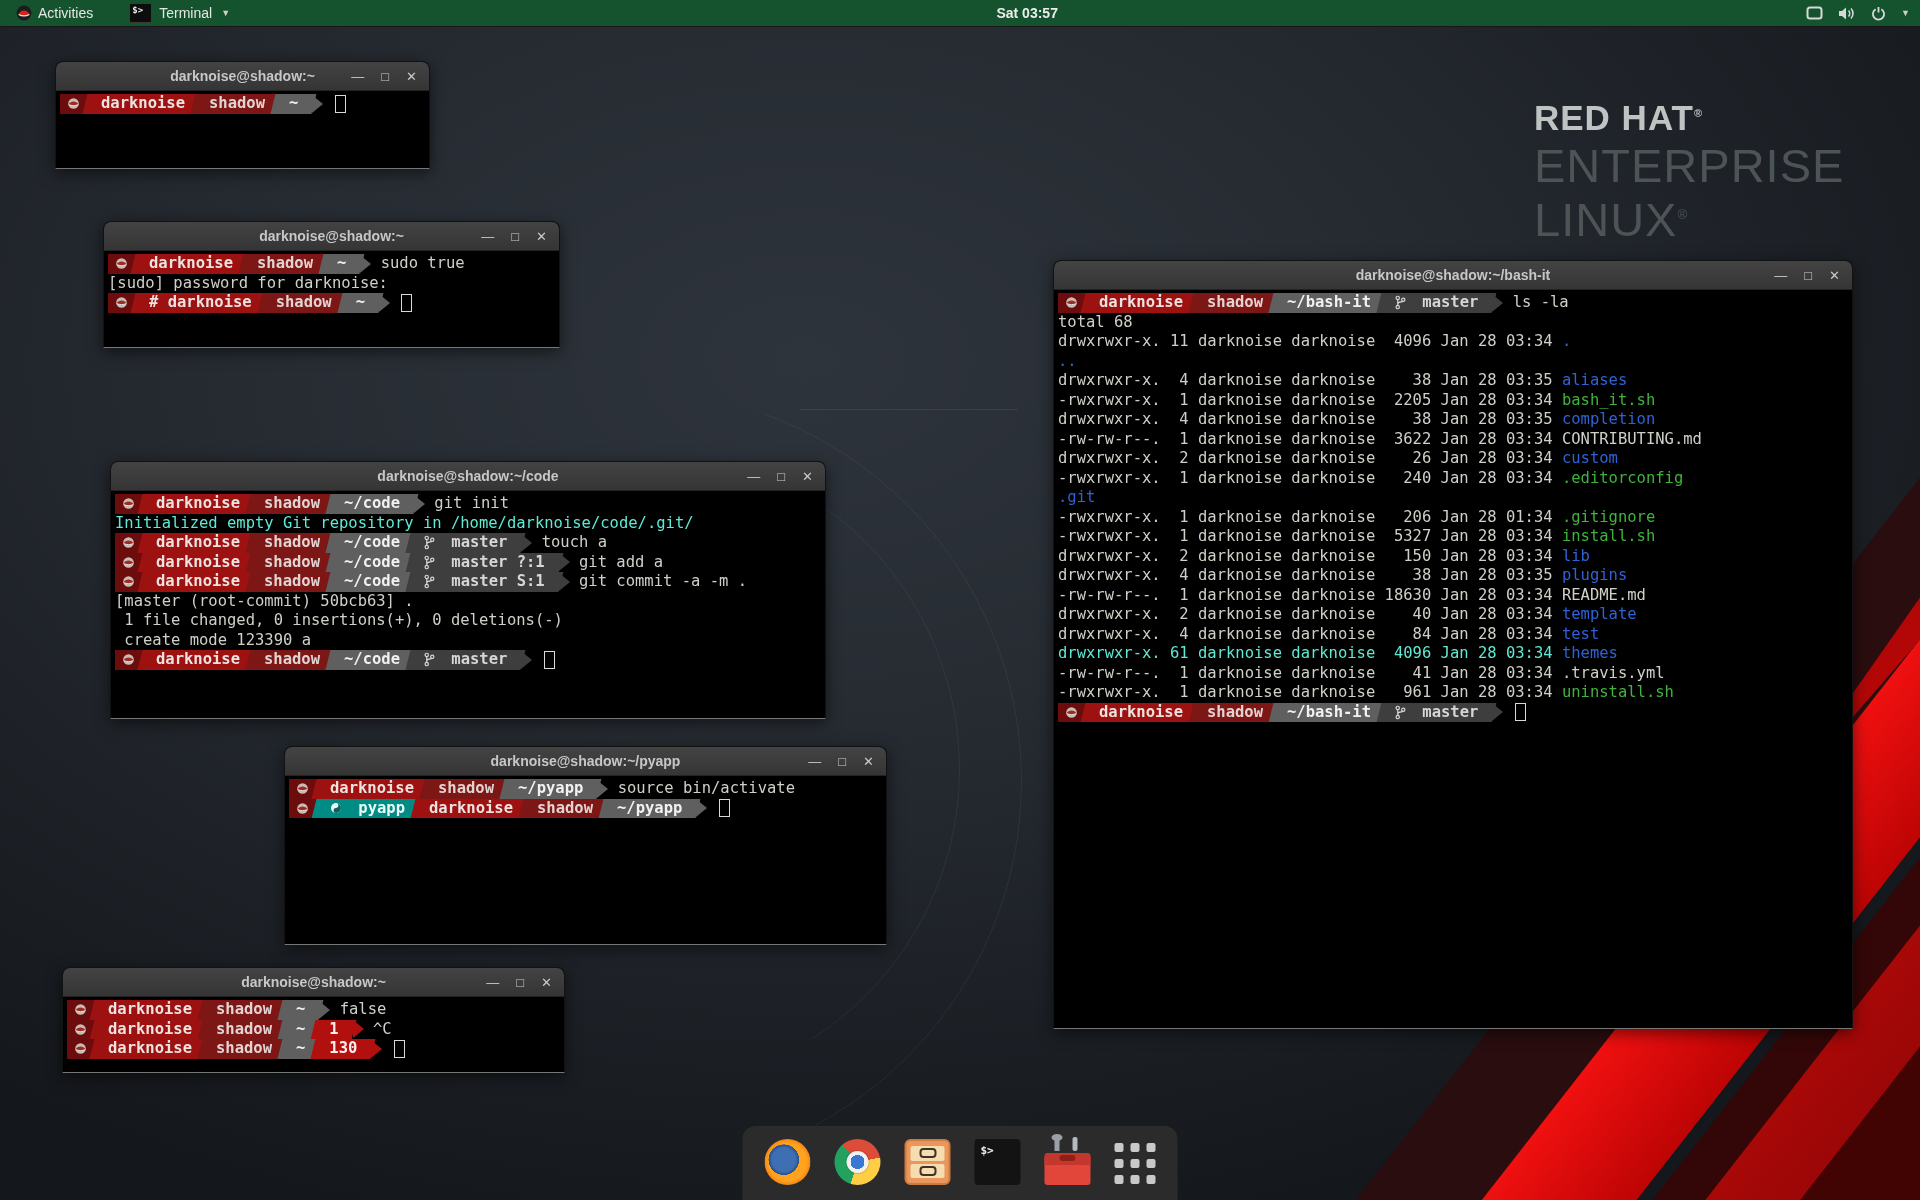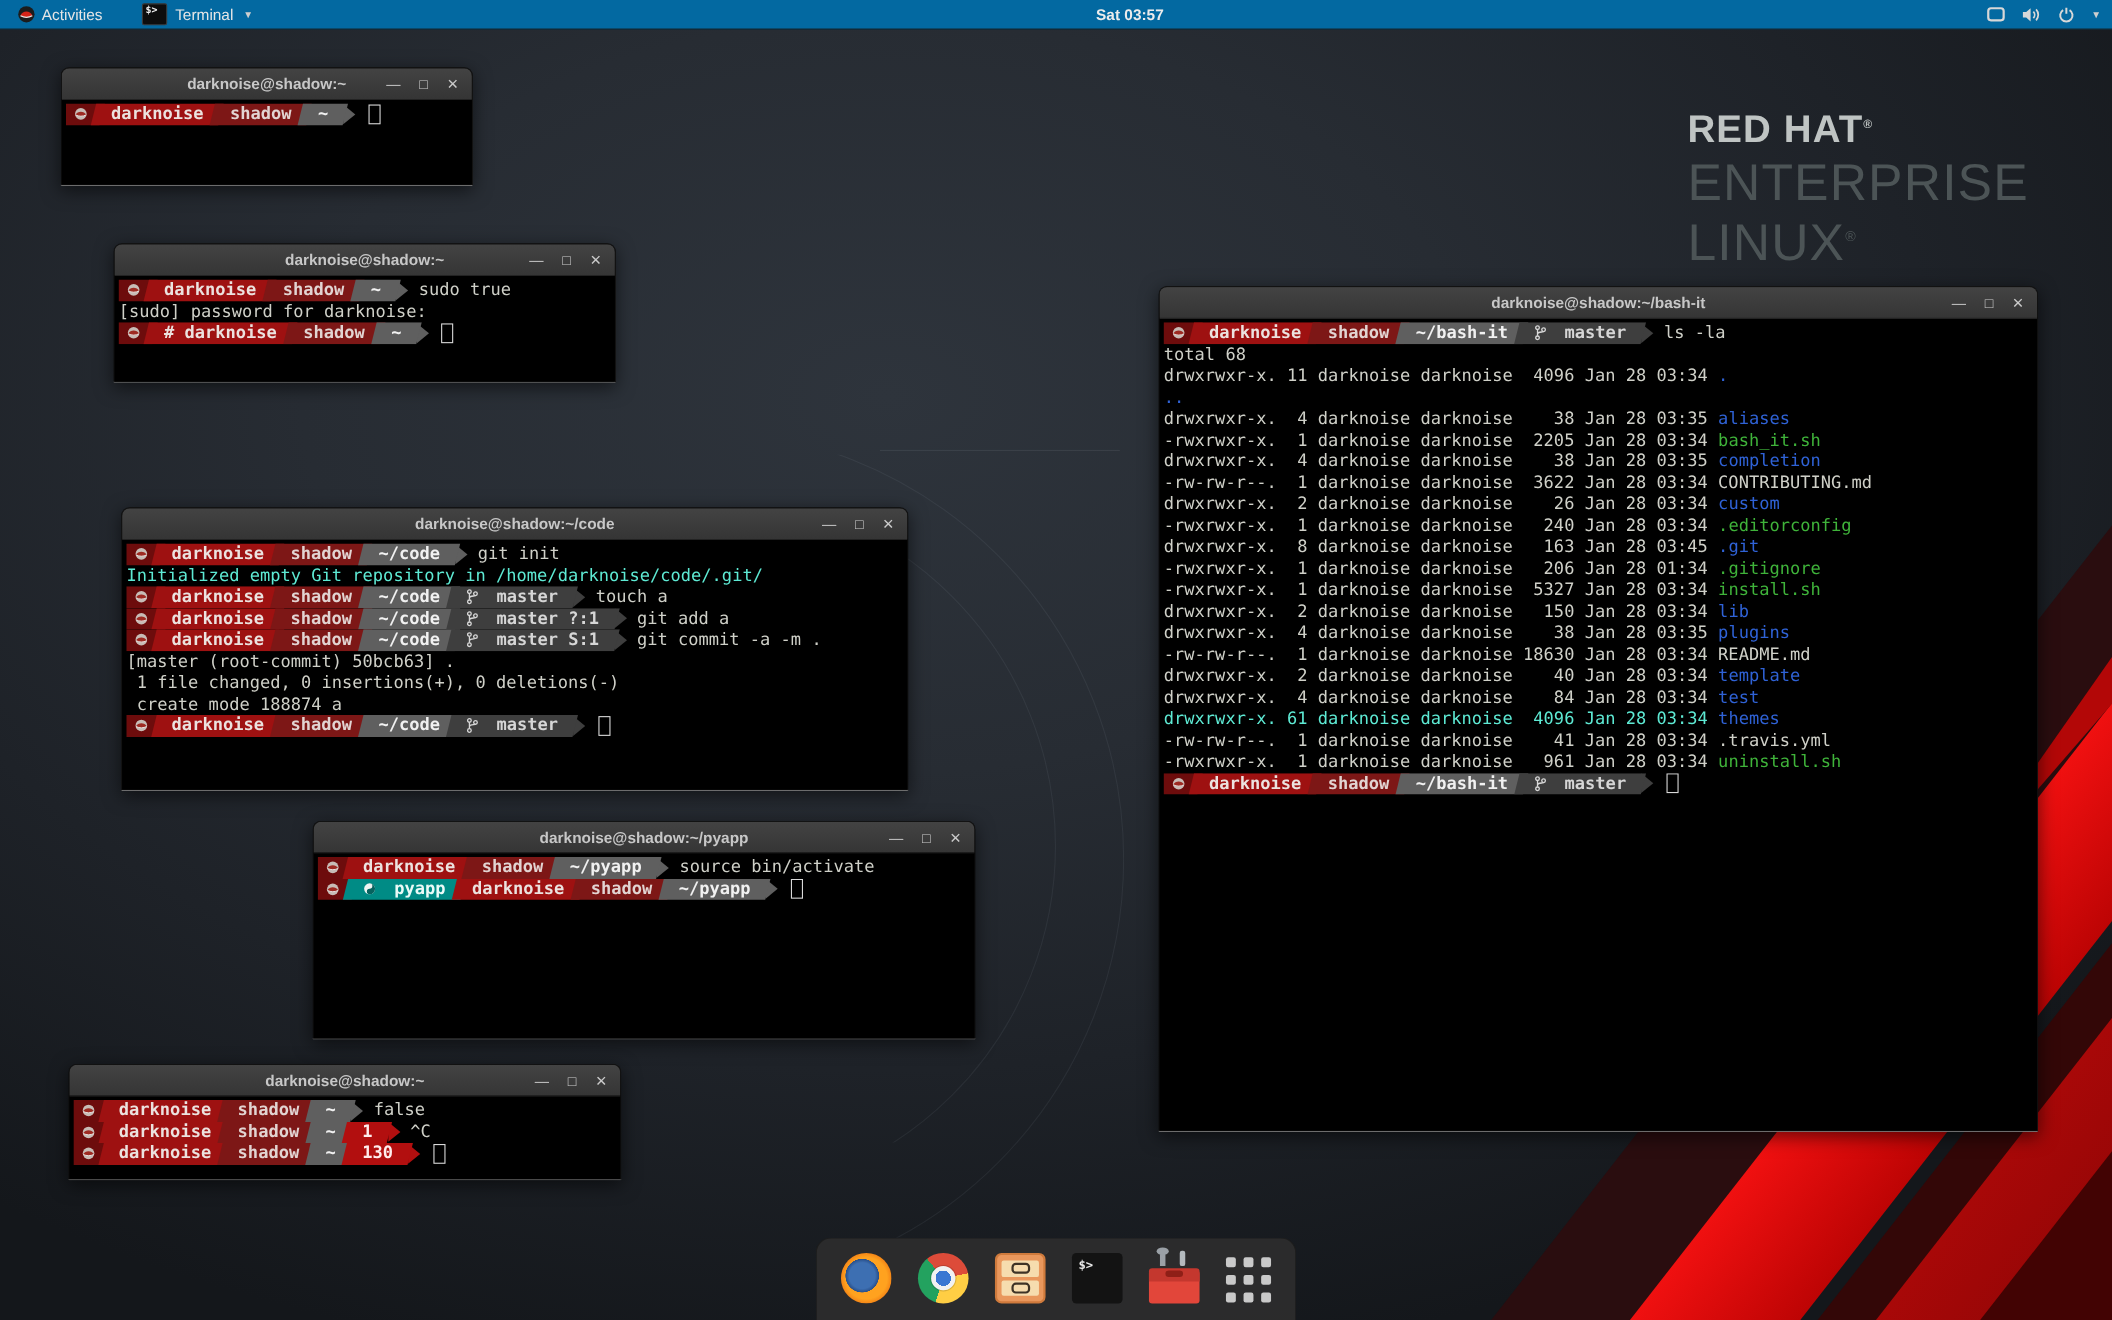--- a/index.html
+++ b/index.html
@@ -16,21 +16,21 @@
   .bg-lineh{position:absolute;left:800px;top:409px;width:218px;height:1px;background:rgba(200,212,224,.09);}
   .stripes{position:absolute;inset:0;overflow:hidden;pointer-events:none;}
   .stripe{position:absolute;transform-origin:center;}
   .s0{width:1400px;height:110px;left:952px;top:855px;background:#2a0d0f;transform:rotate(-52deg);}
   .s1{width:1400px;height:122px;left:1035px;top:914px;background:linear-gradient(#f01010,#bd0404);transform:rotate(-52deg);}
   .s2{width:1400px;height:84px;left:1126px;top:1004px;background:#330707;transform:rotate(-52deg);}
   .s3{width:1400px;height:150px;left:1185px;top:1017px;background:linear-gradient(#a80808,#8f0505);transform:rotate(-52deg);}
   .s4{width:1400px;height:220px;left:1271px;top:1050px;background:#420303;transform:rotate(-52deg);}
   .s5{width:500px;height:52px;left:1670px;top:594px;background:#b30707;transform:rotate(-52deg);clip-path:polygon(0 50%,100% 0,100% 100%);}
   
-  .topbar{position:absolute;left:0;top:0;right:0;height:26px;background:#0369a1;border-bottom:1px solid #171717;
+  .topbar{position:absolute;left:0;top:0;right:0;height:26px;background:#14532d;border-bottom:1px solid #171717;
     display:flex;align-items:center;color:#e6e6e6;font-size:14px;z-index:50;}
   .tb-left{display:flex;align-items:center;gap:8px;padding-left:8px;}
   .tb-activities{display:flex;align-items:center;gap:6px;padding:0 8px;height:26px;cursor:default;}
   .tb-app{display:flex;align-items:center;gap:7px;margin-left:14px;height:26px;padding:0 6px;}
   .tb-app .mini-term{width:19px;height:17px;background:#0d0d0d;border:1px solid #3a3a3a;border-radius:2px;
     color:#efefef;font:bold 9px "DejaVu Sans Mono",monospace;display:flex;align-items:flex-start;justify-content:flex-start;padding:1px 0 0 2px;}
   .tb-caret{font-size:9px;color:#cfcfcf;margin-left:2px;}
   .tb-clock{position:absolute;left:53.5%;transform:translateX(-50%);font-weight:bold;color:#ececec;}
   .tb-right{position:absolute;right:10px;top:0;height:26px;display:flex;align-items:center;gap:15px;color:#dcdcdc;}
   .tb-right svg{display:block;}
@@ -226,21 +226,21 @@
             <path d="M2 9c2.2-4.6 9.8-4.6 12 0c-3.6 2.4-8.4 2.4-12 0z" fill="#9e2a22"></path>
             <path d="M2 9.2c4 1.9 8 1.9 12 0" stroke="#efefef" stroke-width="1" fill="none"></path>
           </svg></span><span class="pl" style="--seg:#9e1111;color:#ece2df"><span>darknoise</span></span><span class="pl" style="--seg:#7d1716;color:#e2d4d2"><span>shadow</span></span><span class="pl" style="--seg:#5f5f5f;color:#f1f1f1"><span>~/code</span></span><span class="pl" style="--seg:#3e3e3e;color:#d6d6d6"><span class="seg-ic"><svg width="11" height="15" viewBox="0 0 12 16">
               <circle cx="3" cy="3" r="1.8" fill="none" stroke="#d8d8d8" stroke-width="1.3"></circle>
               <circle cx="3" cy="13" r="1.8" fill="none" stroke="#d8d8d8" stroke-width="1.3"></circle>
               <circle cx="9" cy="5" r="1.8" fill="none" stroke="#d8d8d8" stroke-width="1.3"></circle>
               <path d="M3 5v6 M3 9.5c0-3.2 6-1.6 6-2.8" fill="none" stroke="#d8d8d8" stroke-width="1.3"></path>
             </svg></span><span> master S:1</span></span><span class="arrow" style="--seg:#3e3e3e"></span><span class="txt" style="color:#cfd0c8"> git commit -a -m .</span></div>
       <div class="term-line"><span class="txt" style="color:#cfd0c8">[master (root-commit) 50bcb63] .</span></div>
       <div class="term-line"><span class="txt" style="color:#cfd0c8"> 1 file changed, 0 insertions(+), 0 deletions(-)</span></div>
-      <div class="term-line"><span class="txt" style="color:#cfd0c8"> create mode 188874 a</span></div>
+      <div class="term-line"><span class="txt" style="color:#cfd0c8"> create mode 123390 a</span></div>
       <div class="term-line"><span class="pl hat first" style="--seg:#6d0c0c"><svg width="13" height="13" viewBox="0 0 16 16">
             <circle cx="8" cy="8" r="6.5" fill="#c7bcb6"></circle>
             <path d="M2 9c2.2-4.6 9.8-4.6 12 0c-3.6 2.4-8.4 2.4-12 0z" fill="#9e2a22"></path>
             <path d="M2 9.2c4 1.9 8 1.9 12 0" stroke="#efefef" stroke-width="1" fill="none"></path>
           </svg></span><span class="pl" style="--seg:#9e1111;color:#ece2df"><span>darknoise</span></span><span class="pl" style="--seg:#7d1716;color:#e2d4d2"><span>shadow</span></span><span class="pl" style="--seg:#5f5f5f;color:#f1f1f1"><span>~/code</span></span><span class="pl" style="--seg:#3e3e3e;color:#d6d6d6"><span class="seg-ic"><svg width="11" height="15" viewBox="0 0 12 16">
               <circle cx="3" cy="3" r="1.8" fill="none" stroke="#d8d8d8" stroke-width="1.3"></circle>
               <circle cx="3" cy="13" r="1.8" fill="none" stroke="#d8d8d8" stroke-width="1.3"></circle>
               <circle cx="9" cy="5" r="1.8" fill="none" stroke="#d8d8d8" stroke-width="1.3"></circle>
               <path d="M3 5v6 M3 9.5c0-3.2 6-1.6 6-2.8" fill="none" stroke="#d8d8d8" stroke-width="1.3"></path>
             </svg></span><span> master</span></span><span class="arrow" style="--seg:#3e3e3e"></span><span class="txt" style="color:#cfd0c8"> </span><span class="cursor"></span></div>
@@ -320,21 +320,21 @@
             </svg></span><span> master</span></span><span class="arrow" style="--seg:#3e3e3e"></span><span class="txt" style="color:#cfd0c8"> ls -la</span></div>
       <div class="term-line"><span class="txt" style="color:#cfd0c8">total 68</span></div>
       <div class="term-line"><span class="txt" style="color:#cfd0c8">drwxrwxr-x. 11 darknoise darknoise  4096 Jan 28 03:34 </span><span class="txt" style="color:#2f62d6">.</span></div>
       <div class="term-line"><span class="txt" style="color:#2f62d6">..</span></div>
       <div class="term-line"><span class="txt" style="color:#cfd0c8">drwxrwxr-x.  4 darknoise darknoise    38 Jan 28 03:35 </span><span class="txt" style="color:#2f62d6">aliases</span></div>
       <div class="term-line"><span class="txt" style="color:#cfd0c8">-rwxrwxr-x.  1 darknoise darknoise  2205 Jan 28 03:34 </span><span class="txt" style="color:#3fb33a">bash_it.sh</span></div>
       <div class="term-line"><span class="txt" style="color:#cfd0c8">drwxrwxr-x.  4 darknoise darknoise    38 Jan 28 03:35 </span><span class="txt" style="color:#2f62d6">completion</span></div>
       <div class="term-line"><span class="txt" style="color:#cfd0c8">-rw-rw-r--.  1 darknoise darknoise  3622 Jan 28 03:34 CONTRIBUTING.md</span></div>
       <div class="term-line"><span class="txt" style="color:#cfd0c8">drwxrwxr-x.  2 darknoise darknoise    26 Jan 28 03:34 </span><span class="txt" style="color:#2f62d6">custom</span></div>
       <div class="term-line"><span class="txt" style="color:#cfd0c8">-rwxrwxr-x.  1 darknoise darknoise   240 Jan 28 03:34 </span><span class="txt" style="color:#3fb33a">.editorconfig</span></div>
-      <div class="term-line"><span class="txt" style="color:#cfd0c8">drwxrwxr-x.  8 darknoise darknoise   163 Jan 28 03:45 </span><span class="txt" style="color:#2f62d6">.git</span></div>
+      <div class="term-line"><span class="txt" style="color:#2f62d6">.git</span></div>
       <div class="term-line"><span class="txt" style="color:#cfd0c8">-rwxrwxr-x.  1 darknoise darknoise   206 Jan 28 01:34 </span><span class="txt" style="color:#3fb33a">.gitignore</span></div>
       <div class="term-line"><span class="txt" style="color:#cfd0c8">-rwxrwxr-x.  1 darknoise darknoise  5327 Jan 28 03:34 </span><span class="txt" style="color:#3fb33a">install.sh</span></div>
       <div class="term-line"><span class="txt" style="color:#cfd0c8">drwxrwxr-x.  2 darknoise darknoise   150 Jan 28 03:34 </span><span class="txt" style="color:#2f62d6">lib</span></div>
       <div class="term-line"><span class="txt" style="color:#cfd0c8">drwxrwxr-x.  4 darknoise darknoise    38 Jan 28 03:35 </span><span class="txt" style="color:#2f62d6">plugins</span></div>
       <div class="term-line"><span class="txt" style="color:#cfd0c8">-rw-rw-r--.  1 darknoise darknoise 18630 Jan 28 03:34 README.md</span></div>
       <div class="term-line"><span class="txt" style="color:#cfd0c8">drwxrwxr-x.  2 darknoise darknoise    40 Jan 28 03:34 </span><span class="txt" style="color:#2f62d6">template</span></div>
       <div class="term-line"><span class="txt" style="color:#cfd0c8">drwxrwxr-x.  4 darknoise darknoise    84 Jan 28 03:34 </span><span class="txt" style="color:#2f62d6">test</span></div>
       <div class="term-line"><span class="txt" style="color:#5eead4">drwxrwxr-x. 61 darknoise darknoise  4096 Jan 28 03:34 </span><span class="txt" style="color:#2f62d6">themes</span></div>
       <div class="term-line"><span class="txt" style="color:#cfd0c8">-rw-rw-r--.  1 darknoise darknoise    41 Jan 28 03:34 .travis.yml</span></div>
       <div class="term-line"><span class="txt" style="color:#cfd0c8">-rwxrwxr-x.  1 darknoise darknoise   961 Jan 28 03:34 </span><span class="txt" style="color:#3fb33a">uninstall.sh</span></div>

